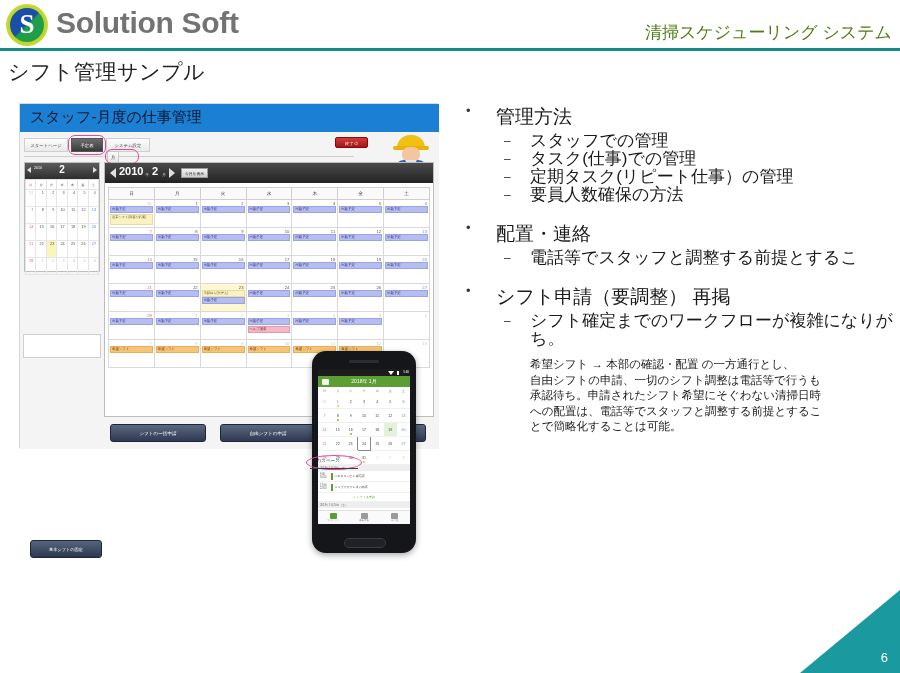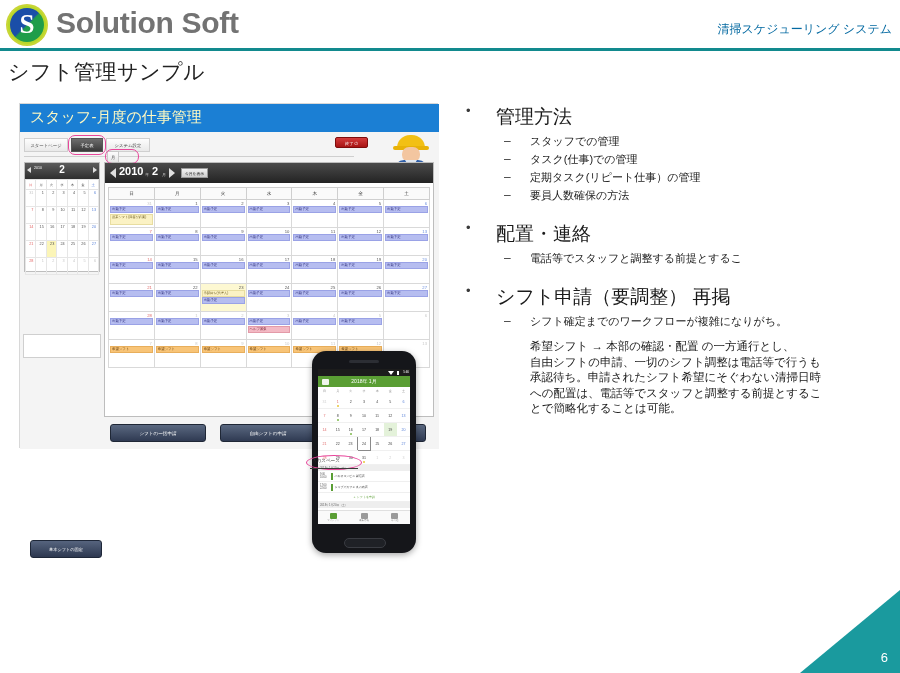--- a/index.html
+++ b/index.html
@@ -27,21 +27,21 @@
     position:absolute;left:0;top:0;width:34px;height:34px;
     color:#fff;font-size:27px;font-weight:bold;font-family:"Liberation Serif",serif;
     text-align:center;line-height:33px;
   }
   #logo-text{
     position:absolute;left:56px;top:6px;
     font-size:30px;font-weight:bold;color:#737373;letter-spacing:-0.3px;
   }
   #header-right{
     position:absolute;right:8px;top:21px;
-    font-size:12px;color:#0369a1;
+    font-size:17px;color:#4d7c0f;
   }
   #teal-rule{
     position:absolute;left:0;top:48px;width:900px;height:3px;background:#128a8e;
   }
 
   
   #slide-title{
     position:absolute;left:8px;top:58px;
     font-size:21px;color:#222;letter-spacing:.5px;
   }
@@ -49,21 +49,21 @@
   
   #shot{
     position:absolute;left:19px;top:103px;width:419px;height:345px;
     background:#f1f1f1;border:1px solid #d8d8d8;box-sizing:border-box;
   }
   #shot-titlebar{
     position:absolute;left:0;top:0;width:419px;height:28px;
     background:#1b7fd4;
   }
   #shot-titlebar span{
-    position:absolute;left:10px;top:4px;color:#fef9c3;font-size:15px;
+    position:absolute;left:10px;top:4px;color:#0f172a;font-size:15px;
   }
   #app{
     position:absolute;left:0;top:28px;width:419px;height:317px;background:#f4f4f4;
   }
   
   .tabstrip{position:absolute;left:4px;top:6px;width:340px;height:16px;}
   .tab{
     position:absolute;top:0;height:14px;line-height:14px;text-align:center;
     font-size:4.4px;color:#444;border:1px solid #cfcfcf;background:linear-gradient(#fdfdfd,#e9e9e9);
     box-sizing:border-box;
@@ -220,21 +220,21 @@
   .nv .lb{font-size:2.4px;color:#8a8a8a;margin-top:.5px;}
   #phone-home{position:absolute;left:32px;bottom:5px;width:40px;height:8px;
     border:1px solid #3a3c42;border-radius:5px;background:#1f2126;}
   #phone-speaker{position:absolute;left:37px;top:9px;width:30px;height:2.5px;
     background:#2c2e34;border-radius:2px;}
 
   
   #bullets{position:absolute;left:458px;top:104px;width:436px;color:#1a1a1a;}
   .b1{position:relative;font-size:19px;margin-left:38px;margin-bottom:2px;}
   .b1:before{content:"\2022";position:absolute;left:-30px;top:-1px;font-size:13px;color:#3a3a3a;}
-  .b2{position:relative;font-size:11px;margin-left:72px;line-height:18px;}
+  .b2{position:relative;font-size:17px;margin-left:72px;line-height:18px;}
   .b2:before{content:"\2013";position:absolute;left:-26px;top:0;color:#3a3a3a;font-size:12px;}
   .para{font-size:11.5px;line-height:15.5px;margin-left:72px;}
   .gap{height:17px;}
   .gap-s{height:9px;}
 
   
   #corner{
     position:absolute;right:0;bottom:0;width:100px;height:83px;
     background:#1a9a9e;
     clip-path:polygon(100% 0,100% 100%,0 100%);

